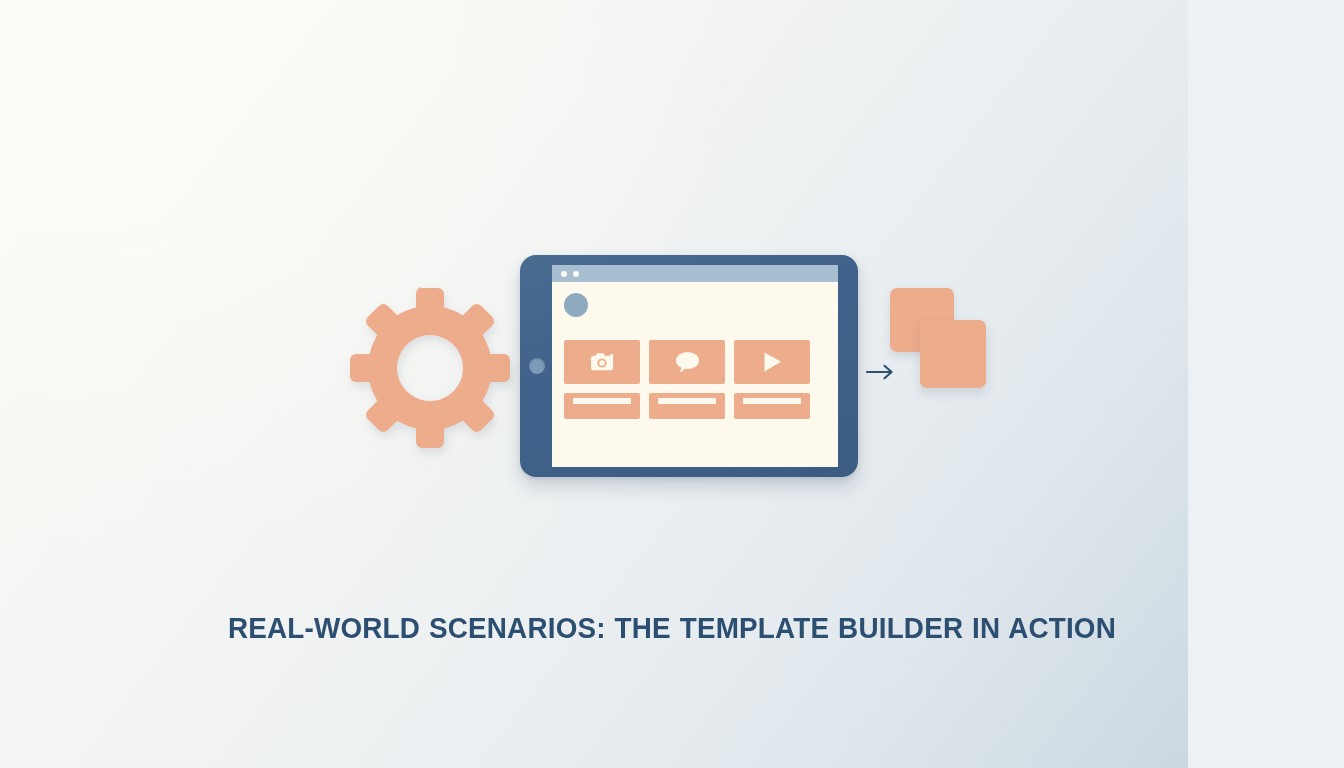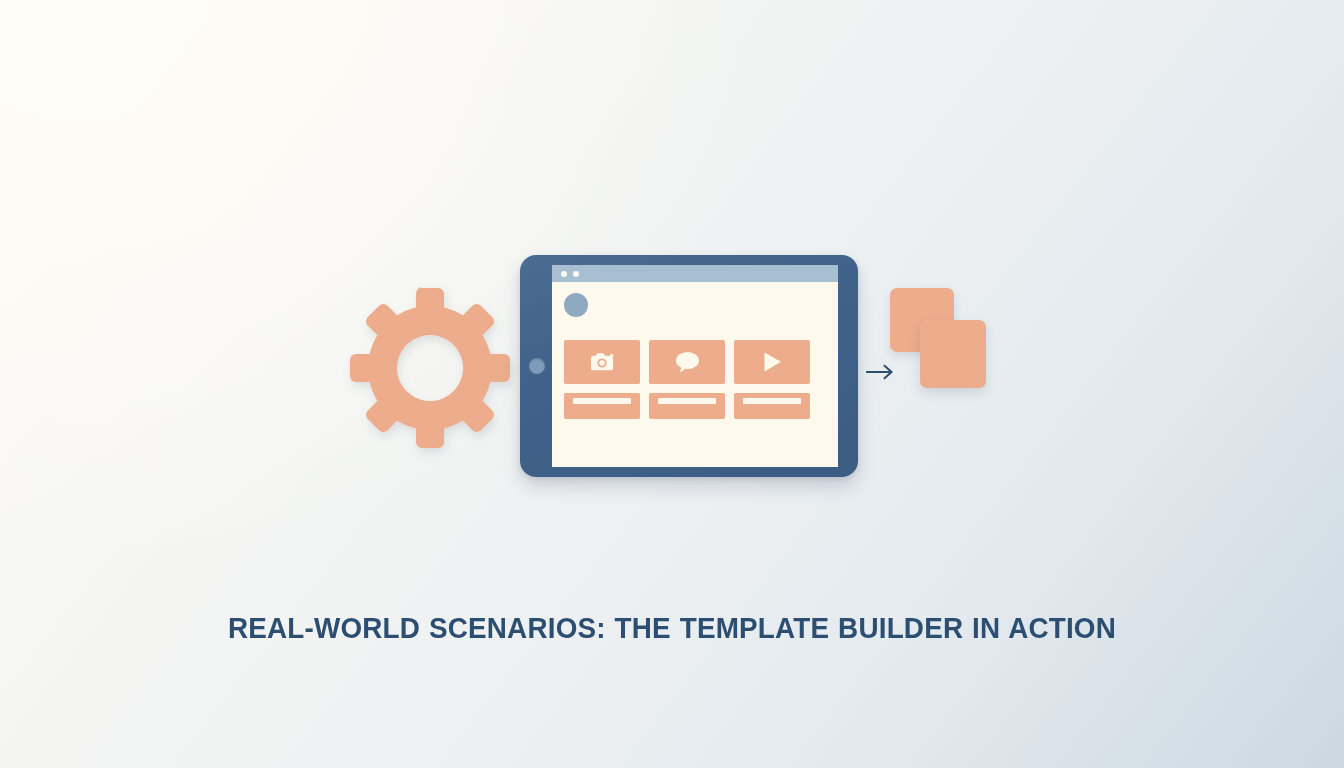--- a/index.html
+++ b/index.html
@@ -9,21 +9,21 @@
   body {
     width: 1344px;
     height: 768px;
     overflow: hidden;
     font-family: "Liberation Sans", sans-serif;
     background: #eef1f3;
   }
 
   #slide {
     position: relative;
-    width: 1344px;
+    width: 1188px;
     height: 768px;
     background:
       radial-gradient(ellipse 1100px 900px at 6% 2%, #fefcf6 0%, rgba(254,252,246,0) 62%),
       linear-gradient(128deg, #fdfaf3 0%, #f7f7f4 22%, #eef1f2 52%, #e2e9ee 76%, #ccd8e1 100%);
     overflow: hidden;
   }
 
   
   #stage {
     position: absolute;

